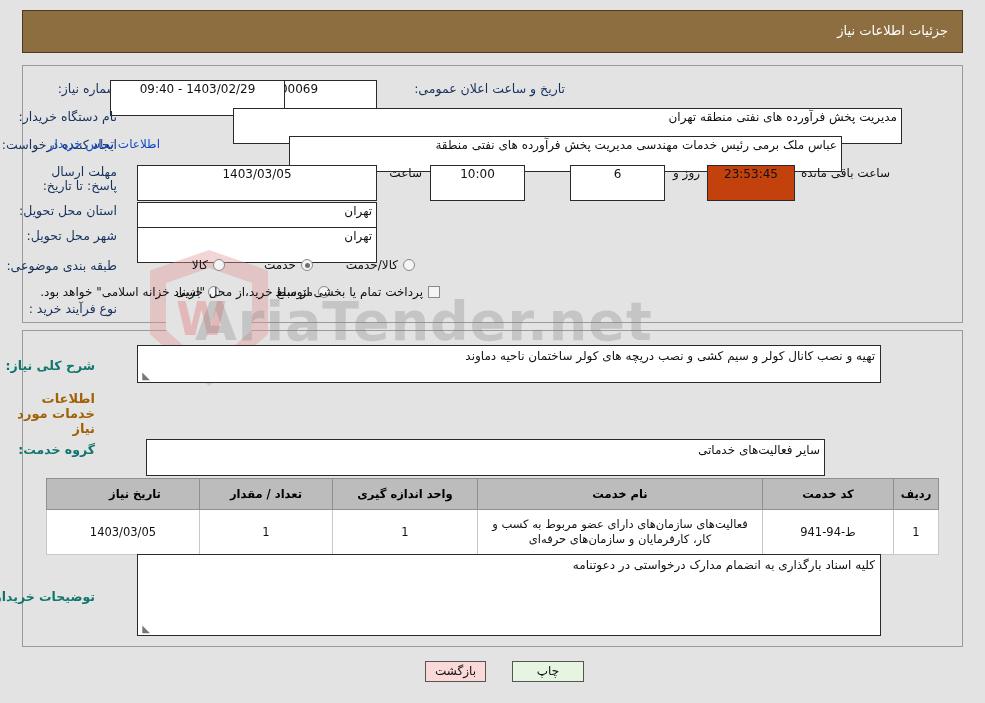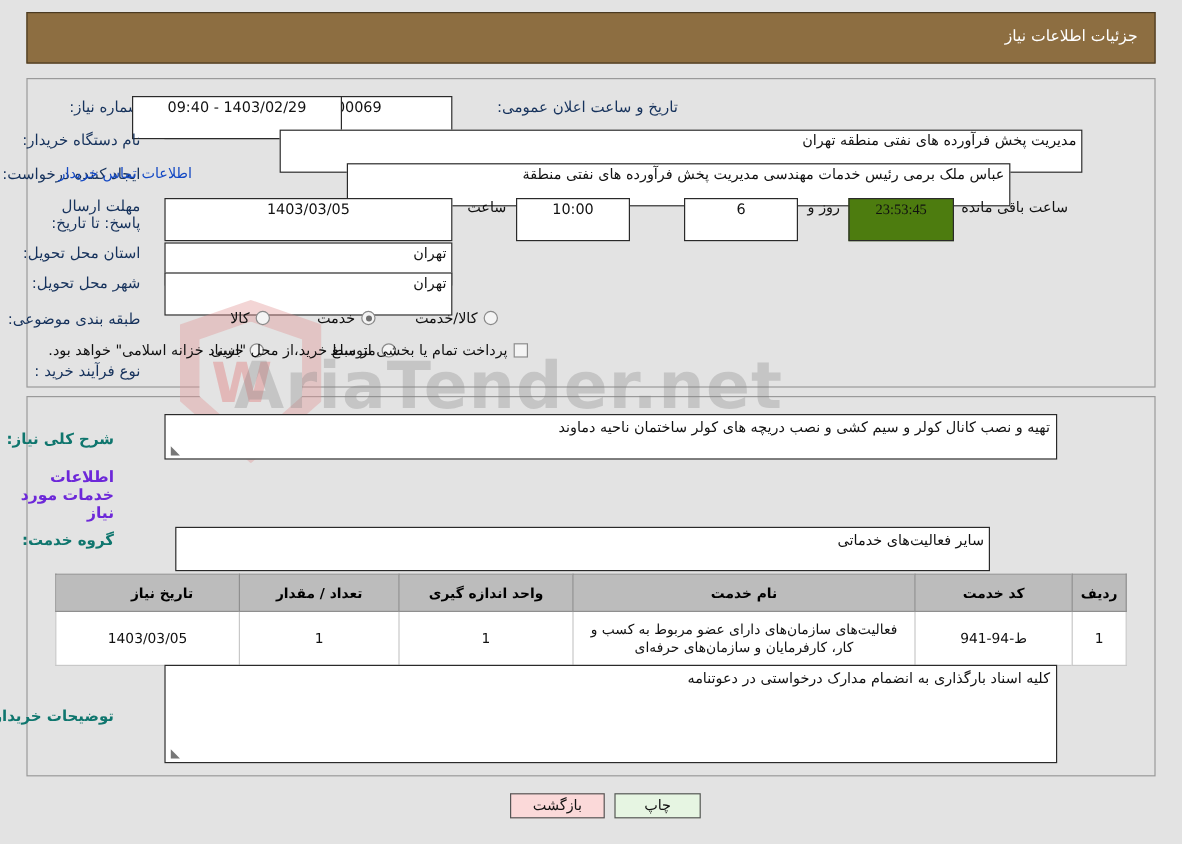--- a/index.html
+++ b/index.html
@@ -123,21 +123,21 @@
     line-height: 17px;
     font-size: 12px;
     color: #111;
     padding: 0 4px;
     overflow: hidden;
     text-overflow: clip;
     white-space: nowrap;
   }
   .fld.center { text-align: center; }
   .fld.right  { text-align: right; }
-  .fld.yellow { background: #4d7c0f; font-family: Liberation Serif, serif; }
+  .fld.yellow { background: #c2410c; }
   .plain {
     font-size: 12px;
     color: #111;
   }
   .link {
     color: #1449c4;
     font-size: 12px;
     cursor: pointer;
   }
 
@@ -191,21 +191,21 @@
     color: #777;
     font-size: 10px;
     line-height: 10px;
   }
 
   
   .sec-head {
     position: absolute;
     font-weight: bold;
     font-size: 13px;
-    color: #6d28d9;
+    color: #a16207;
   }
 
   
   #items-table {
     position: absolute;
     left: 46px;
     top: 478px;
     width: 893px;
     border-collapse: collapse;
     background: #ffffff;
@@ -243,21 +243,21 @@
     line-height: 19px;
     text-align: center;
     border: 1px solid #555;
     box-sizing: border-box;
     font-size: 12px;
     color: #111;
     cursor: pointer;
     z-index: 3;
   }
   #btn-print  { left: 512px; top: 661px; width: 72px; background: #e6f5e2; }
-  #btn-back   { left: 425px; top: 661px; width: 79px; background: #fbd9d9; }
+  #btn-back   { left: 425px; top: 661px; width: 61px; background: #fbd9d9; }
 </style>
 </head>
 <body>
 
 <div id="watermark">
   <div class="wm-shield"></div>
   <div class="wm-shield-inner"></div>
   <div class="wm-w">W</div>
   <div class="wm-text">AriaTender.net</div>
 </div>

